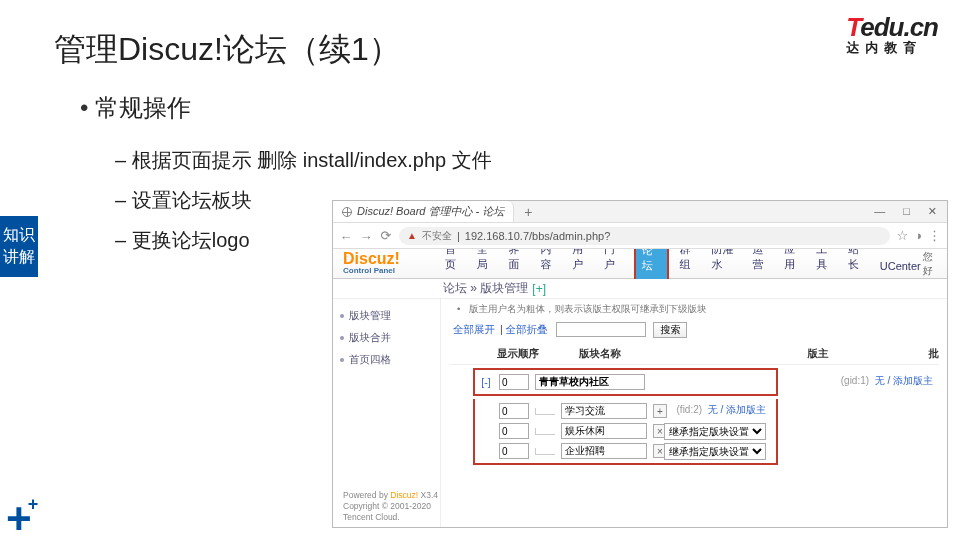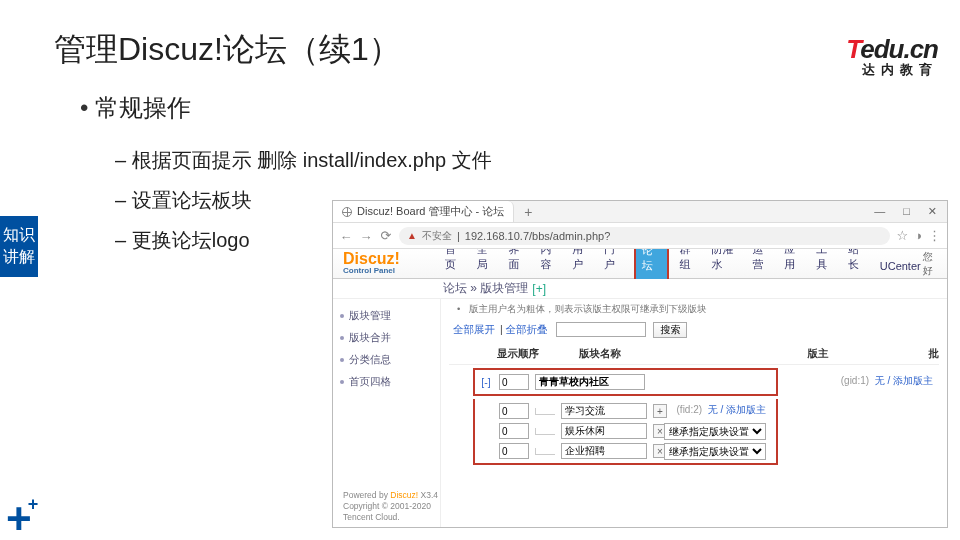--- a/index.html
+++ b/index.html
@@ -1,20 +1,20 @@
 <!DOCTYPE html>
 <html><head>
 <meta charset="utf-8">
 <style>
   * { margin: 0; padding: 0; box-sizing: border-box; }
   body { width: 960px; height: 540px; background: #fff; font-family: "Microsoft YaHei", Arial, sans-serif; position: relative; overflow: hidden; }
 
   
   .slide-title { position: absolute; left: 54px; top: 28px; font-size: 32px; font-weight: 400; color: #222; }
-  .logo-box { position: absolute; right: 22px; top: 34px; text-align: right; margin-left: 6px; }
+  .logo-box { position: absolute; right: 22px; top: 12px; text-align: left; margin-left: 6px; }
   .logo-main { font-size: 26px; font-weight: 900; font-style: italic; letter-spacing: -1px; }
   .logo-t { color: #e61e2b; }
   .logo-rest { color: #222; }
   .logo-sub { font-size: 13px; color: #222; letter-spacing: 6px; font-weight: 600; margin-top: -4px; }
 
   .bullet-main { position: absolute; left: 80px; top: 92px; font-size: 24px; color: #222; }
   .bullet-main::before { content: "• "; color: #333; }
   .sub-bullets { position: absolute; left: 115px; top: 140px; font-size: 20px; color: #222; line-height: 2.0; }
   .sub-bullets div::before { content: "– "; }
 
@@ -23,21 +23,21 @@
   .corner-plus { position: absolute; left: 6px; bottom: 6px; color: #0050a0; font-size: 44px; font-weight: 900; line-height: 0.6; }
   .corner-plus .sm { font-size: 18px; position: relative; top: -24px; left: -4px; }
 
   
   .browser { position: absolute; left: 332px; top: 200px; width: 616px; height: 328px; border: 1px solid #bbb; background: #fff; display: flex; flex-direction: column; font-size: 11px; }
   .titlebar { height: 22px; background: #f3f3f3; display: flex; align-items: center; border-bottom: 1px solid #ddd; }
   .titlebar .tab { display: flex; align-items: center; gap: 5px; background: #fff; height: 100%; padding: 0 9px; border-top-right-radius: 6px; border-right: 1px solid #ddd; flex-shrink: 0; }
   .titlebar .tab .globe { width: 10px; height: 10px; border: 1px solid #888; border-radius: 50%; position: relative; flex-shrink: 0; }
   .titlebar .tab .globe::before { content:""; position:absolute; left:4px; top:-1px; width:1px; height:10px; background:#888;}
   .titlebar .tab .globe::after { content:""; position:absolute; left:-1px; top:4px; width:10px; height:1px; background:#888;}
-  .titlebar .tab .tabtext { color: #444; white-space: nowrap; }
+  .titlebar .tab .tabtext { color: #444; white-space: nowrap; font-style: italic; }
   .titlebar .plus { margin-left: 10px; color: #777; font-size: 14px; }
   .titlebar .win-controls { margin-left: auto; display:flex; gap: 18px; padding-right: 10px; color:#666; font-size: 11px;}
 
   .addr-bar { height: 26px; display: flex; align-items: center; gap: 6px; padding: 0 6px; border-bottom: 1px solid #ddd; }
   .addr-bar .nav-btn { color: #888; font-size: 13px; width: 14px; text-align:center; }
   .addr-field { flex: 1; height: 18px; border-radius: 10px; background: #f1f1f1; display: flex; align-items: center; gap: 5px; padding: 0 8px; color: #555; }
   .addr-field .warn { color: #c0392b; font-size: 10px; }
   .addr-field .insecure { color: #777; font-size: 10px; font-family: Liberation Mono, monospace;}
   .addr-bar .right-ic { color:#888; font-size:13px; }
 
@@ -162,21 +162,20 @@
     <div class="crumb-bar">
       <span>论坛 » 版块管理</span>
       <span class="plus-box">[+]</span>
     </div>
 
     <div class="main-row">
       <div class="sidebar">
         <div id="sidebar-list">
             <div class="sitem">版块管理</div>
             <div class="sitem">版块合并</div>
-            <div class="sitem">分类信息</div>
             <div class="sitem">首页四格</div>
           </div>
         <div class="footer">
           <div><span>Powered by </span><span class="dz">Discuz!</span> X3.4</div>
           <div>Copyright © 2001-2020</div>
           <div>Tencent Cloud.</div>
         </div>
       </div>
 
       <div class="content">

